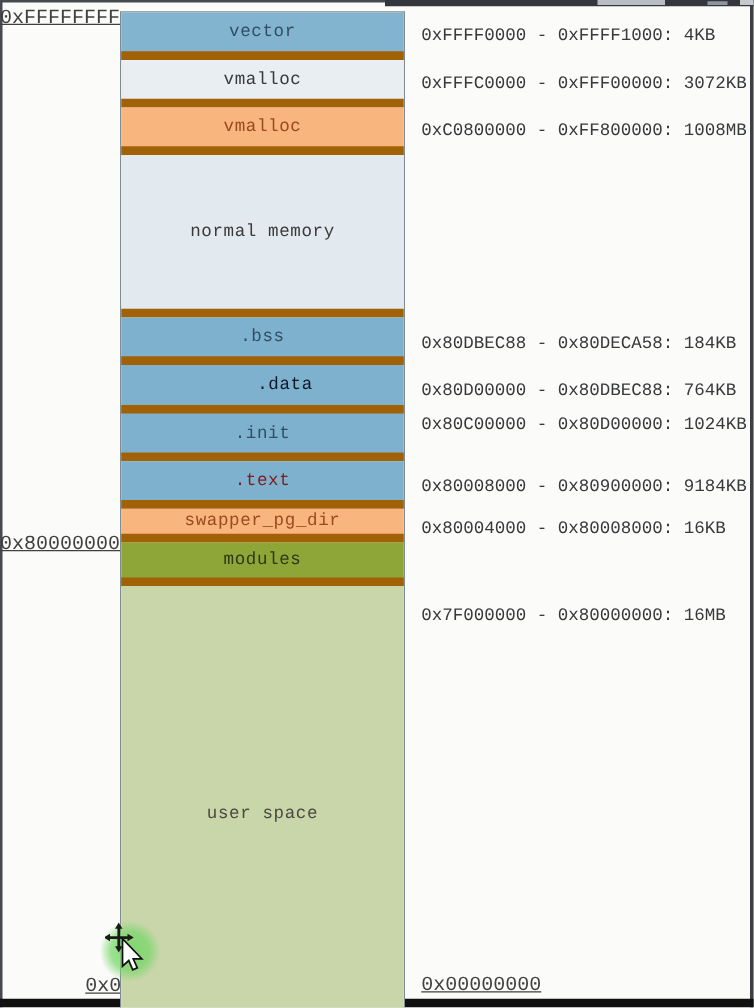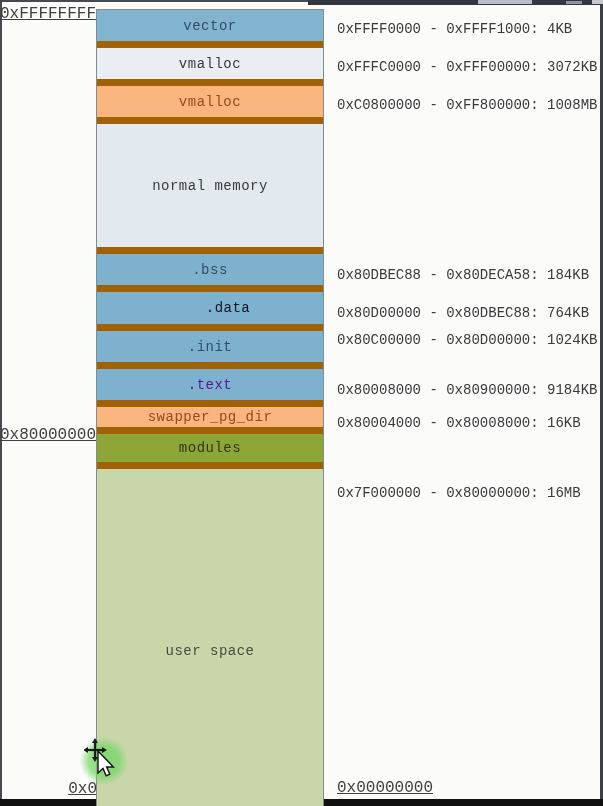--- a/index.html
+++ b/index.html
@@ -91,21 +91,21 @@
       </div>
     <div class="block b4" style="background: rgb(126, 177, 206); color: rgb(47, 79, 102);">
         <span>.bss</span>
       </div>
     <div class="block b5" style="background: rgb(126, 177, 206); color: #0f172a; padding-left: 36px;">
         <span>.data</span>
       </div>
     <div class="block b6" style="background: rgb(126, 177, 206); color: rgb(47, 79, 102);">
         <span>.init</span>
       </div>
-    <div class="block b7" style="background: rgb(126, 177, 206); color: #4c1d95;">
+    <div class="block b7" style="background: rgb(126, 177, 206); color: #7f1d1d;">
         <span>.text</span>
       </div>
     <div class="block b8" style="background: rgb(249, 181, 126); color: rgb(154, 74, 30);">
         <span>swapper_pg_dir</span>
       </div>
     <div class="block b10" style="background: rgb(142, 166, 55); color: rgb(46, 56, 20);">
         <span>modules</span>
       </div>
     <div class="block b11" style="background: rgb(201, 214, 169); color: rgb(74, 74, 66);">
         <span>user space</span>

